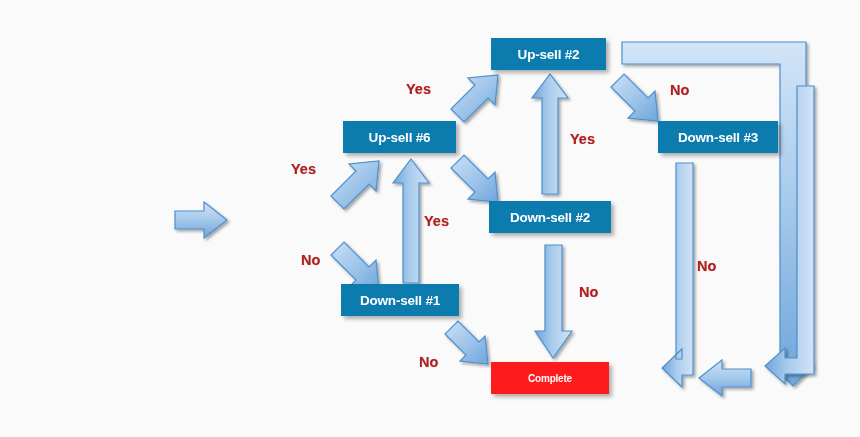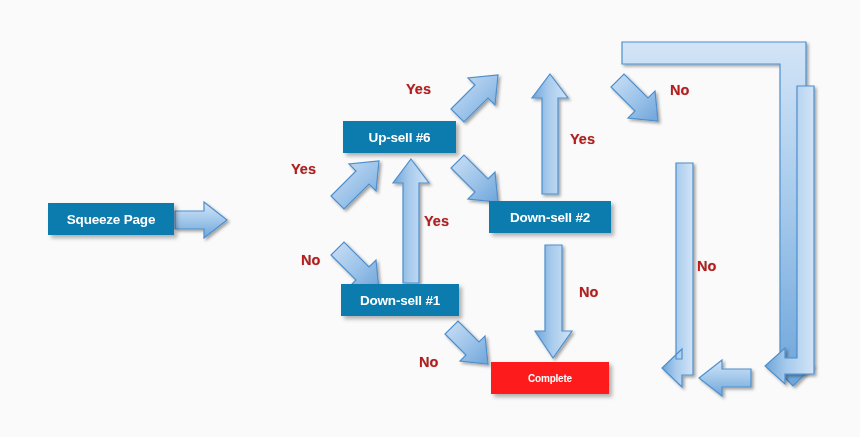--- a/index.html
+++ b/index.html
@@ -160,38 +160,41 @@
       <path d="M16 0 L33 0 L33 196 L33 212 L22 212 L22 224 L2 205 L22 186 L22 196 L16 196 Z" fill="url(#gradV)" stroke="#4E8FCC" stroke-width="1.2" filter="url(#sh)"></path>
     </svg>
   </div>
 
   <div class="arrow" style="left:697px; top:358px;">
     <svg width="56" height="40" viewBox="0 0 56 40">
       <path d="M54 11 L25 11 L25 2 L2 20 L25 38 L25 29 L54 29 Z" fill="url(#gradH)" stroke="#4E8FCC" stroke-width="1.2" filter="url(#sh)"></path>
     </svg>
   </div>
 
-  <div class="node" style="left:48px; top:203px; width:126px; height:32px;">
-    <span>Squeeze Page</span>
-  </div>
 
 
   <div class="node" style="left:343px; top:121px; width:113px; height:32px;">
     <span>Up-sell #6</span>
   </div>
 
   <div class="node" style="left:341px; top:284px; width:118px; height:32px;">
     <span>Down-sell #1</span>
   </div>
 
+  <div class="node" style="left:491px; top:38px; width:115px; height:32px;">
+    <span>Up-sell #2</span>
+  </div>
 
   <div class="node" style="left:489px; top:201px; width:122px; height:32px;">
     <span>Down-sell #2</span>
   </div>
 
+  <div class="node" style="left:658px; top:121px; width:120px; height:32px;">
+    <span>Down-sell #3</span>
+  </div>
 
   <div class="node terminal" style="left:491px; top:362px; width:118px; height:32px;">
     <span>Complete</span>
   </div>
 
   <div class="elabel" style="left:291px; top:161px;">Yes</div>
 
   <div class="elabel" style="left:301px; top:252px;">No</div>
 
   <div class="elabel" style="left:424px; top:213px;">Yes</div>

